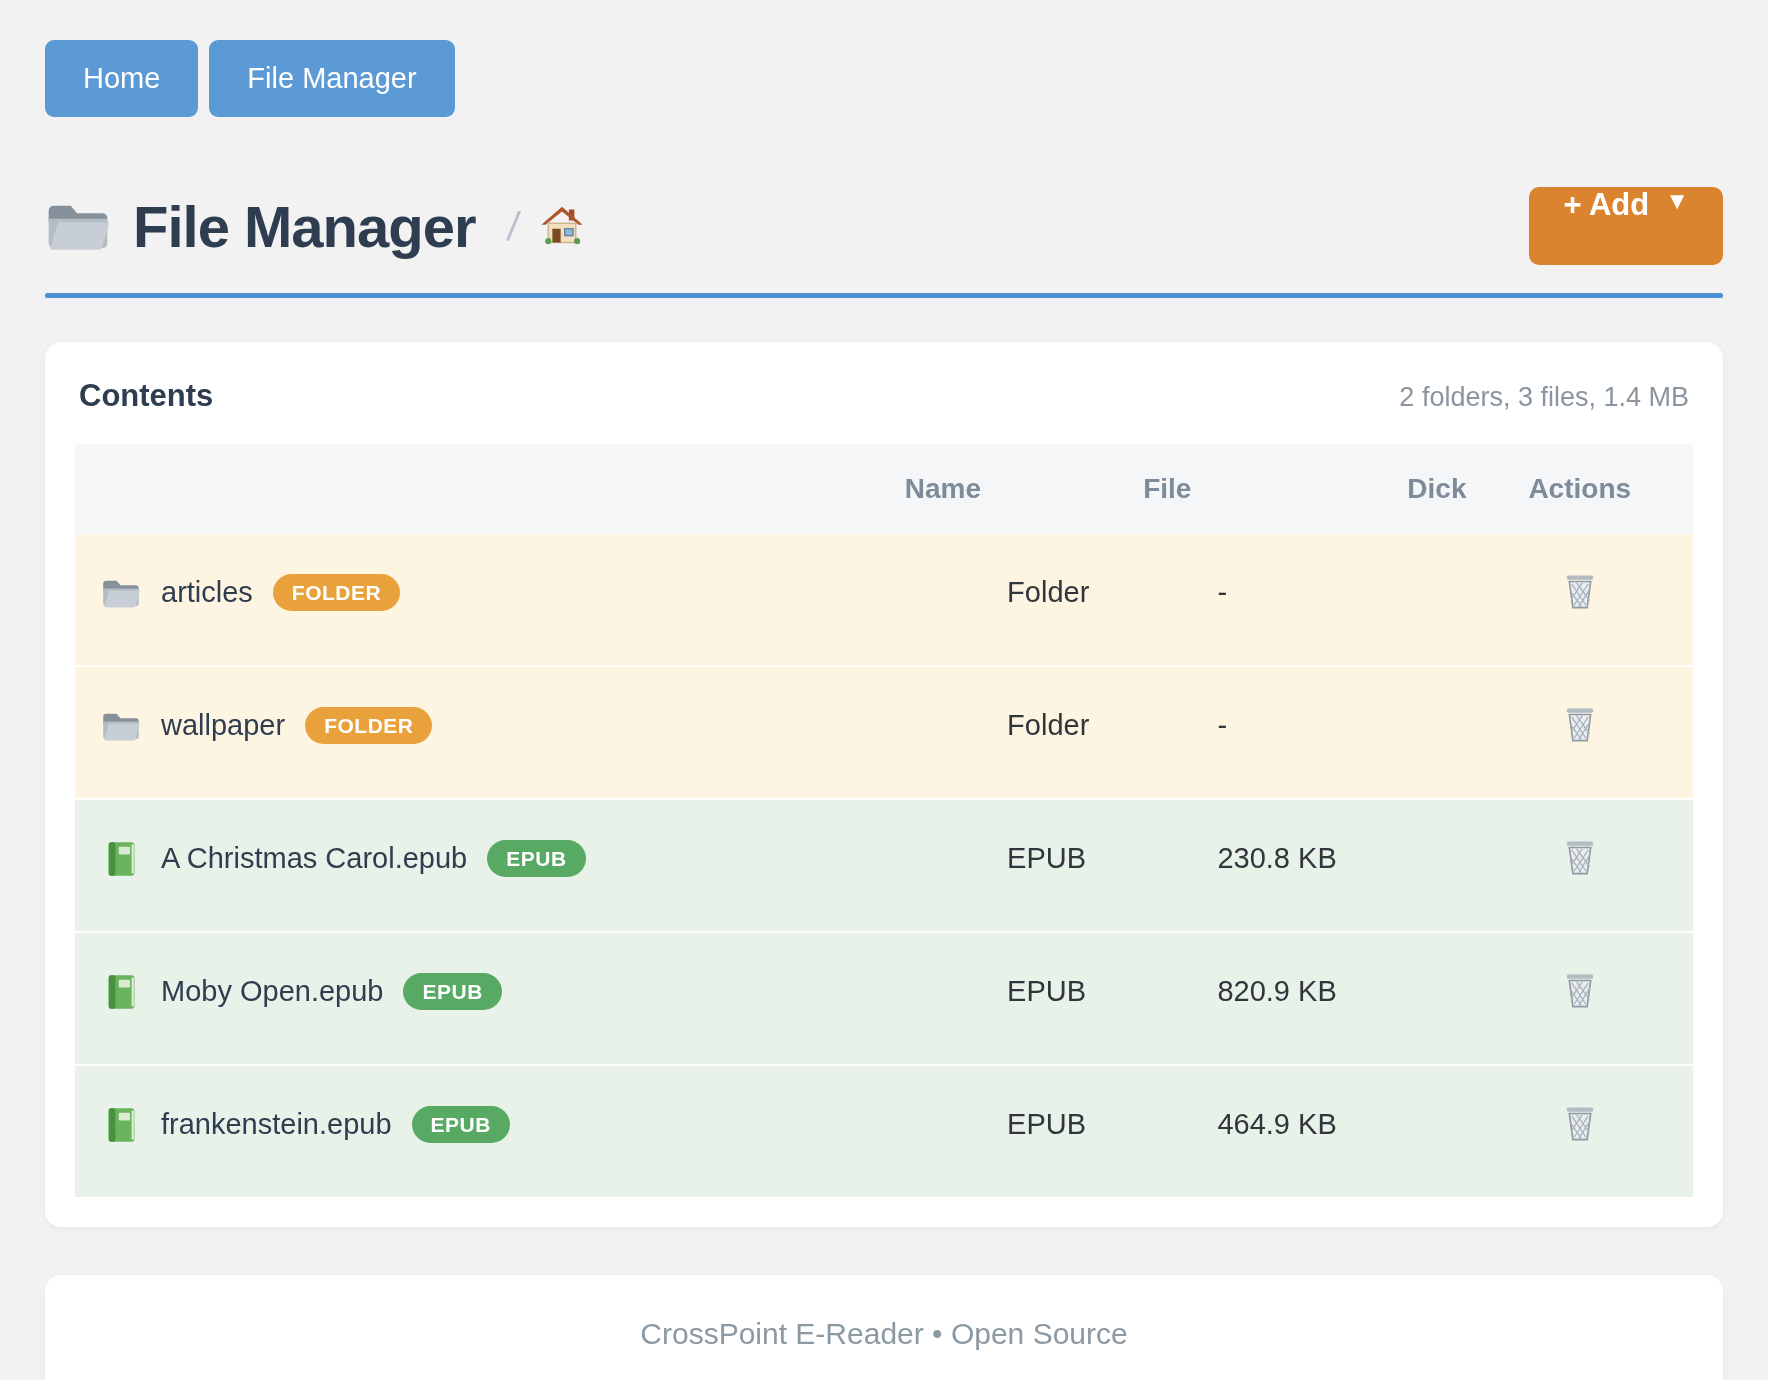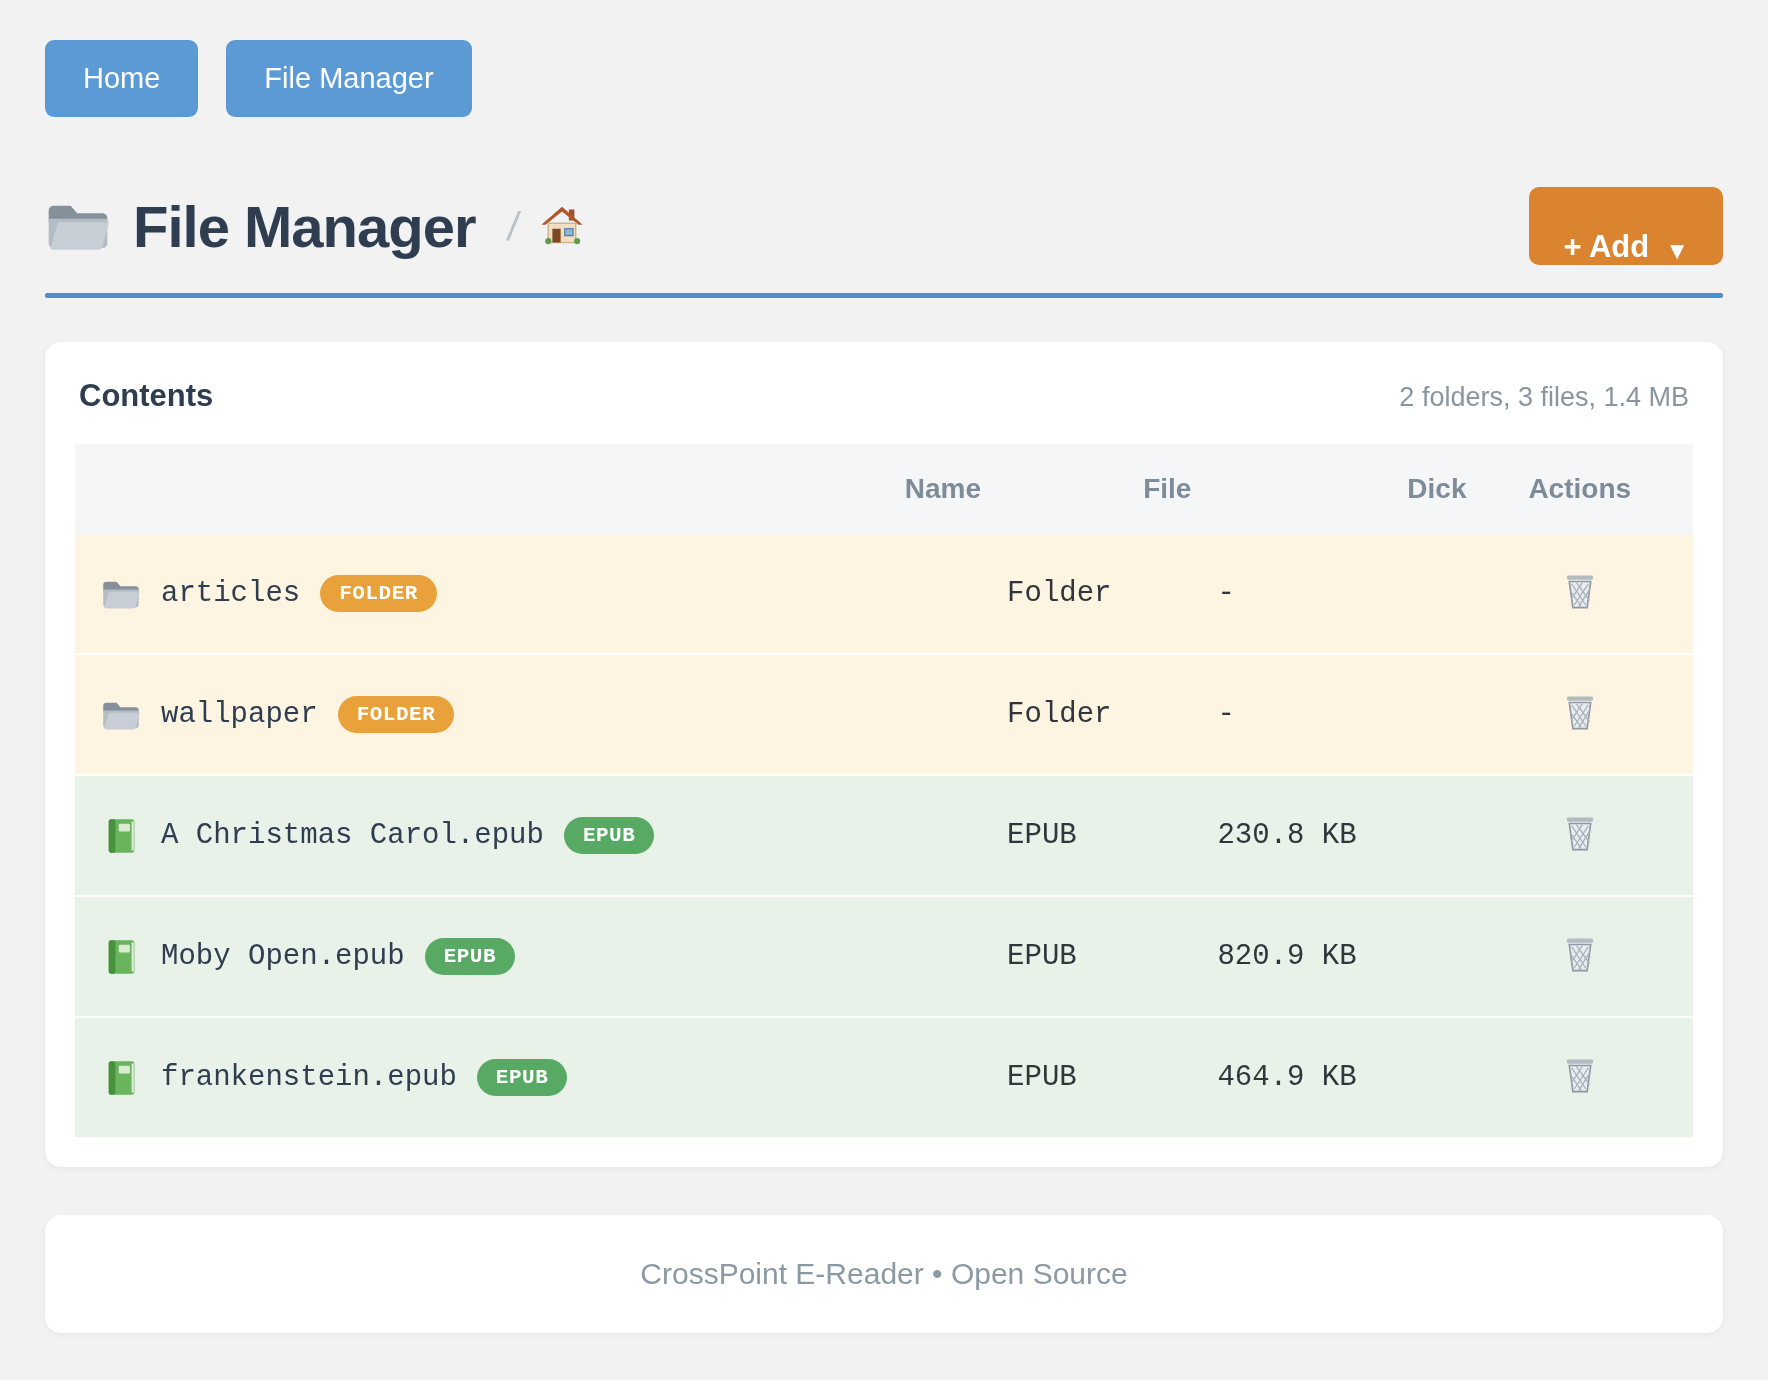--- a/index.html
+++ b/index.html
@@ -6,41 +6,41 @@
   html,body { margin:0; padding:0; }
   body {
     width:1768px; height:1380px;
     background:#f2f2f3;
     font-family:"Liberation Sans", sans-serif;
     color:#2e3d4f;
   }
   .page { padding:40px 45px 0 45px; }
 
   
-  .nav { display:flex; gap:28px; }
+  .nav { display:flex; gap:11px; }
   .nav-btn {
     background:#5b9ad5; color:#fff; border:none; cursor:pointer;
     font-family:inherit; font-size:29px; height:77px; padding:0 38px;
     border-radius:9px;
   }
 
   
   .page-header { display:flex; align-items:center; justify-content:space-between; margin-top:70px; }
   .title-group { display:flex; align-items:center; }
   .title-folder-icon svg { width:66px; height:56px; display:block; }
   .page-title { font-size:58px; font-weight:bold; margin:0 0 0 22px; color:#2e3d4f; letter-spacing:-1px; }
   .breadcrumb { display:flex; align-items:center; margin-left:32px; }
   .crumb-sep { color:#b9c2cc; font-size:40px; font-weight:300; transform:skewX(-8deg); }
   .crumb-home { margin-left:20px; display:inline-block; cursor:pointer; }
   .crumb-home svg { width:46px; height:44px; display:block; }
   .add-btn {
     background:#da8430; color:#fff; border:none; cursor:pointer;
     font-family:inherit; font-size:31px; font-weight:bold;
     height:78px; padding:0 34px; border-radius:10px;
-    display:flex; align-items:flex-end; gap:16px;
+    display:flex; align-items:flex-start; gap:16px;
   }
   .add-caret { font-size:24px; }
 
   .divider { height:5px; background:#4a90d2; margin-top:28px; border-radius:2px; }
 
   
   .card {
     background:#fff; border-radius:16px; margin-top:44px;
     padding:36px 30px 30px 30px;
     box-shadow:0 2px 6px rgba(0,0,0,0.05);
@@ -48,21 +48,21 @@
   .card-head { display:flex; justify-content:space-between; align-items:baseline; padding:0 4px; }
   .card-title { font-size:31px; font-weight:bold; margin:0; color:#2e3d4f; }
   .card-summary { font-size:27px; color:#8a95a0; }
 
   table.file-table { width:100%; border-collapse:collapse; margin-top:30px; }
   .file-table thead th {
     background:#f4f6f8; color:#7e8b99; font-size:28px; font-weight:bold;
     text-align:right; padding:29px 0 29px 26px;
   }
   .file-table thead th.col-actions { text-align:center; padding-left:0; }
-  .file-table tbody td { padding:34px 0 34px 26px; font-size:29px; color:#30363c;font-family:Liberation Mono, monospace; }
+  .file-table tbody td { padding:34px 0 48px 26px; font-size:29px; color:#30363c; }
   .file-table tbody td.cell-actions { text-align:center; padding-left:0; }
   tr.row-folder { background:#fdf5e2; }
   tr.row-epub { background:#e8f2e9; }
   .file-table tbody tr + tr td { border-top:2px solid rgba(255,255,255,0.85); }
   .col-name { width:56%; } .col-type { width:13%; } .col-size { width:17%; } .col-actions { width:14%; }
 
   .name-wrap { display:flex; align-items:center; }
   .file-icon svg { width:40px; height:38px; display:block; }
   .file-name { margin-left:20px; color:#2e3d4f; }
   .badge {

